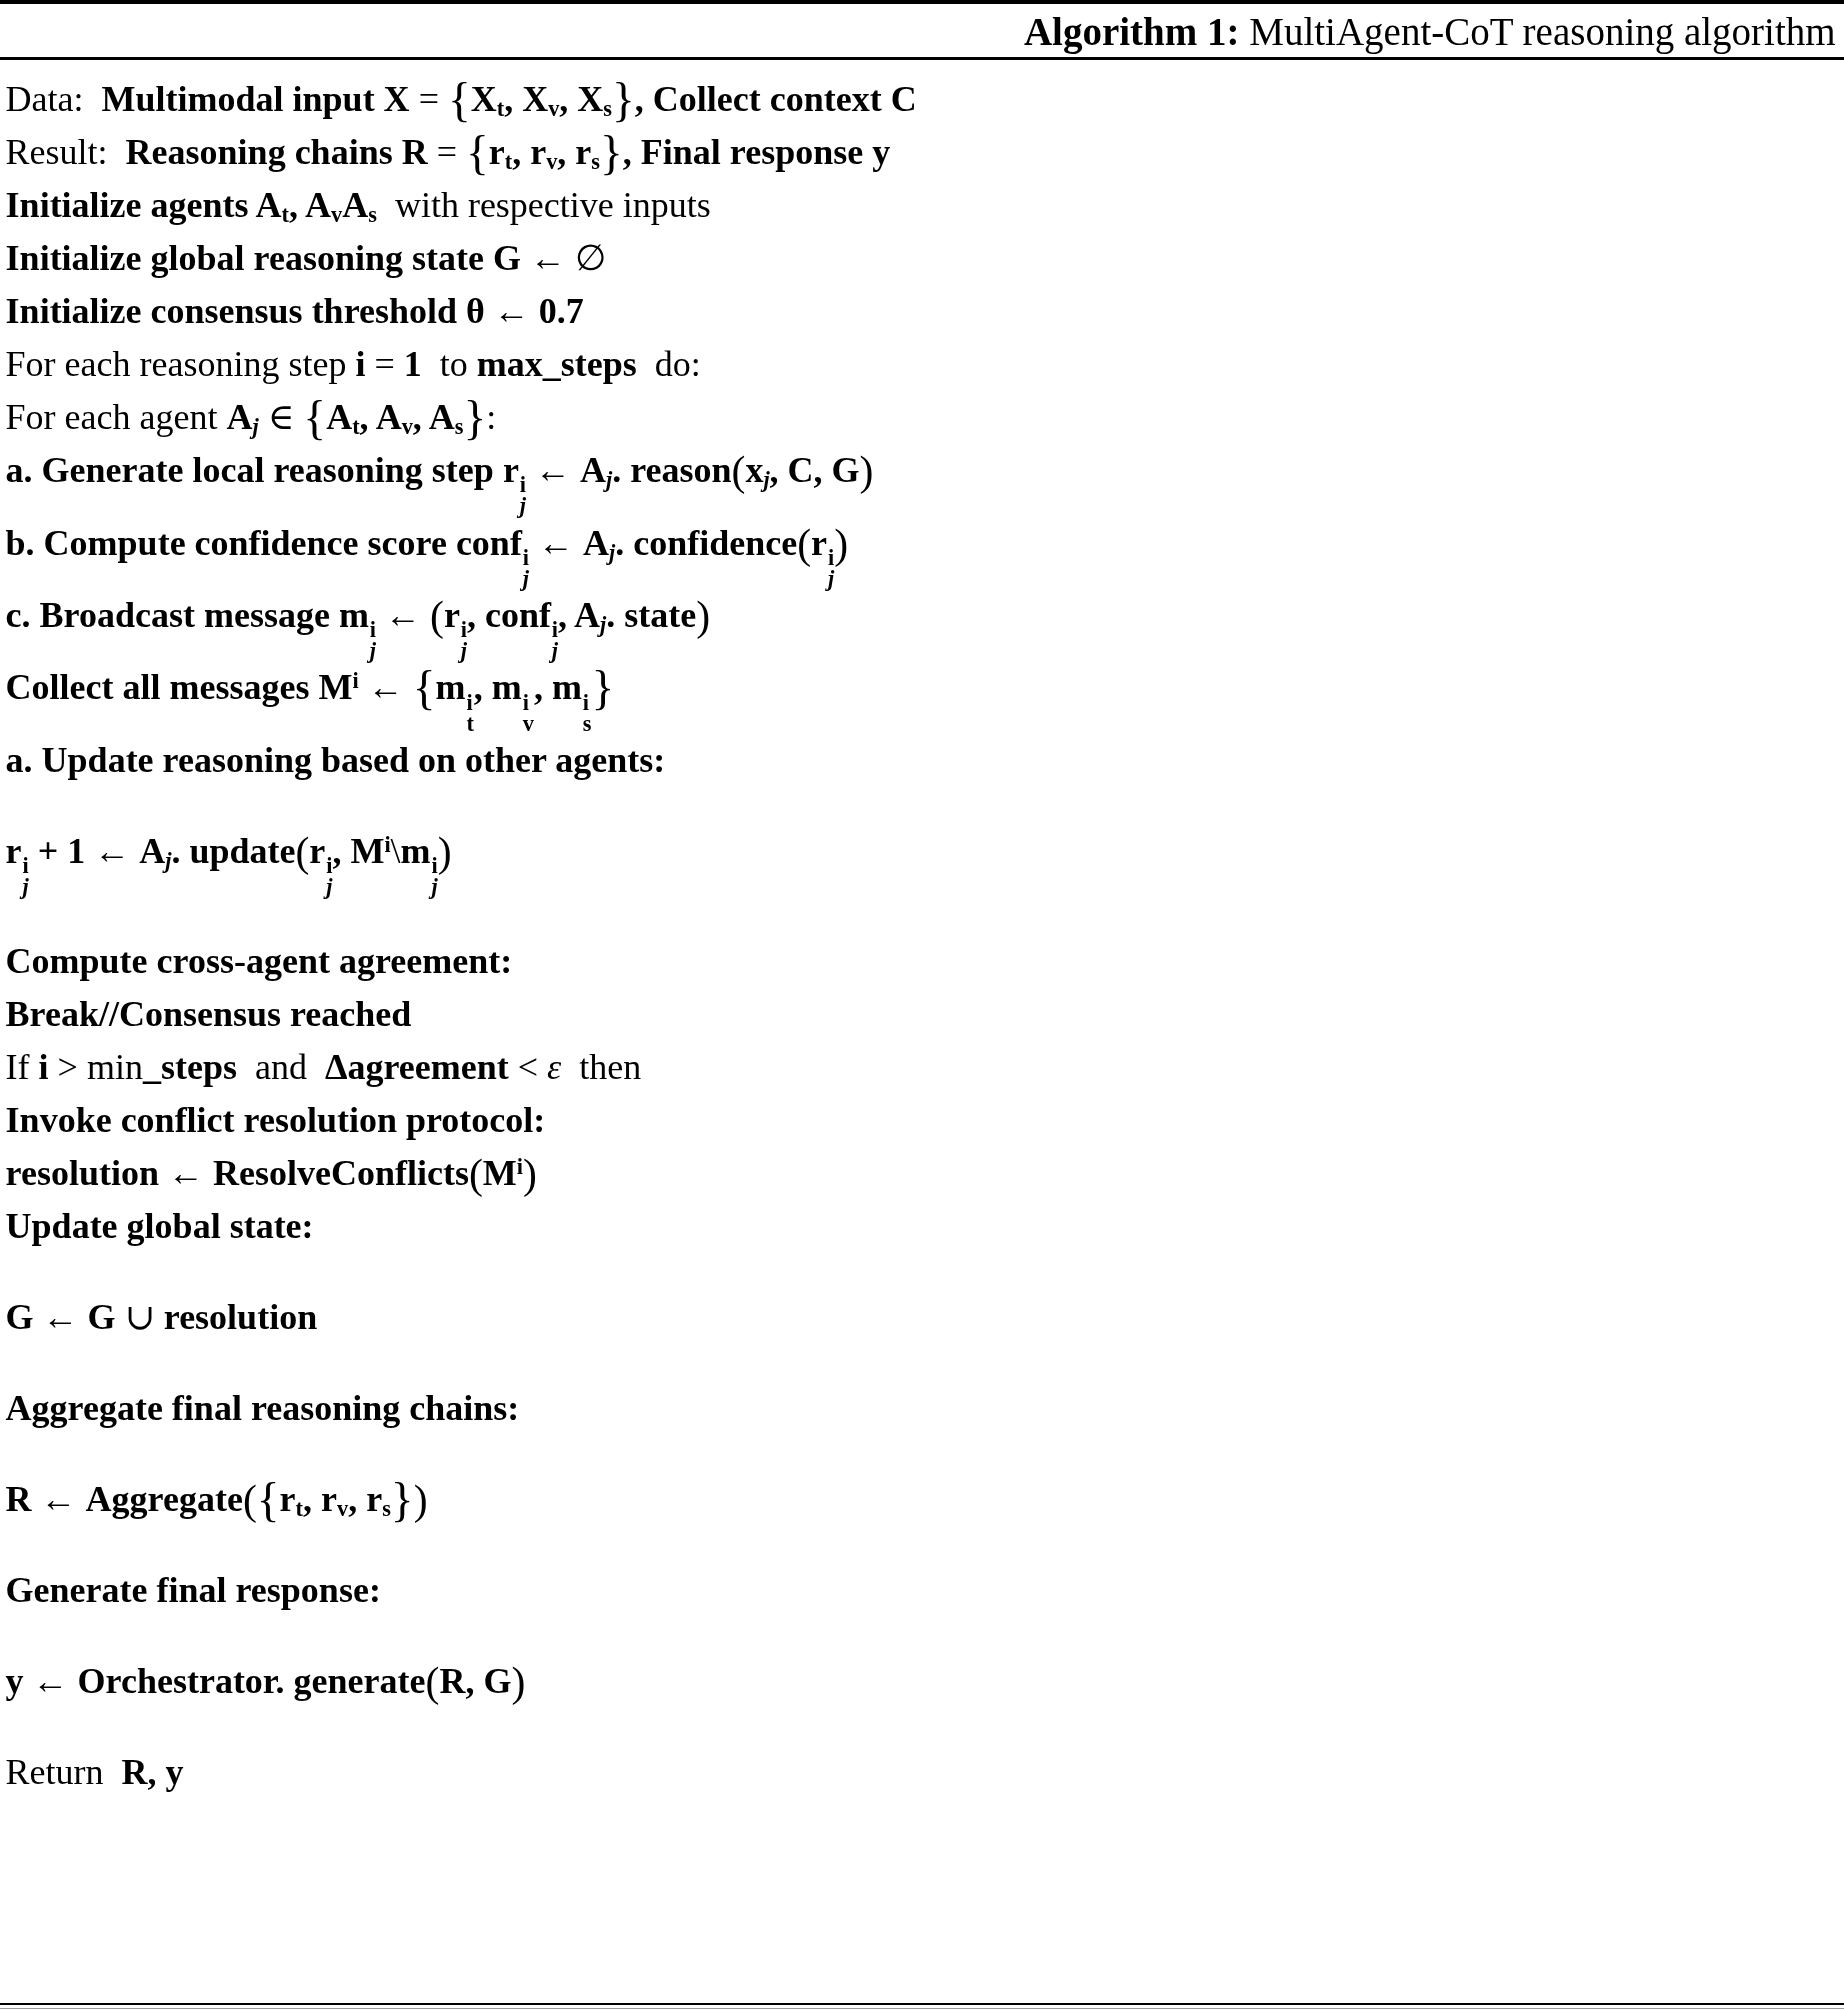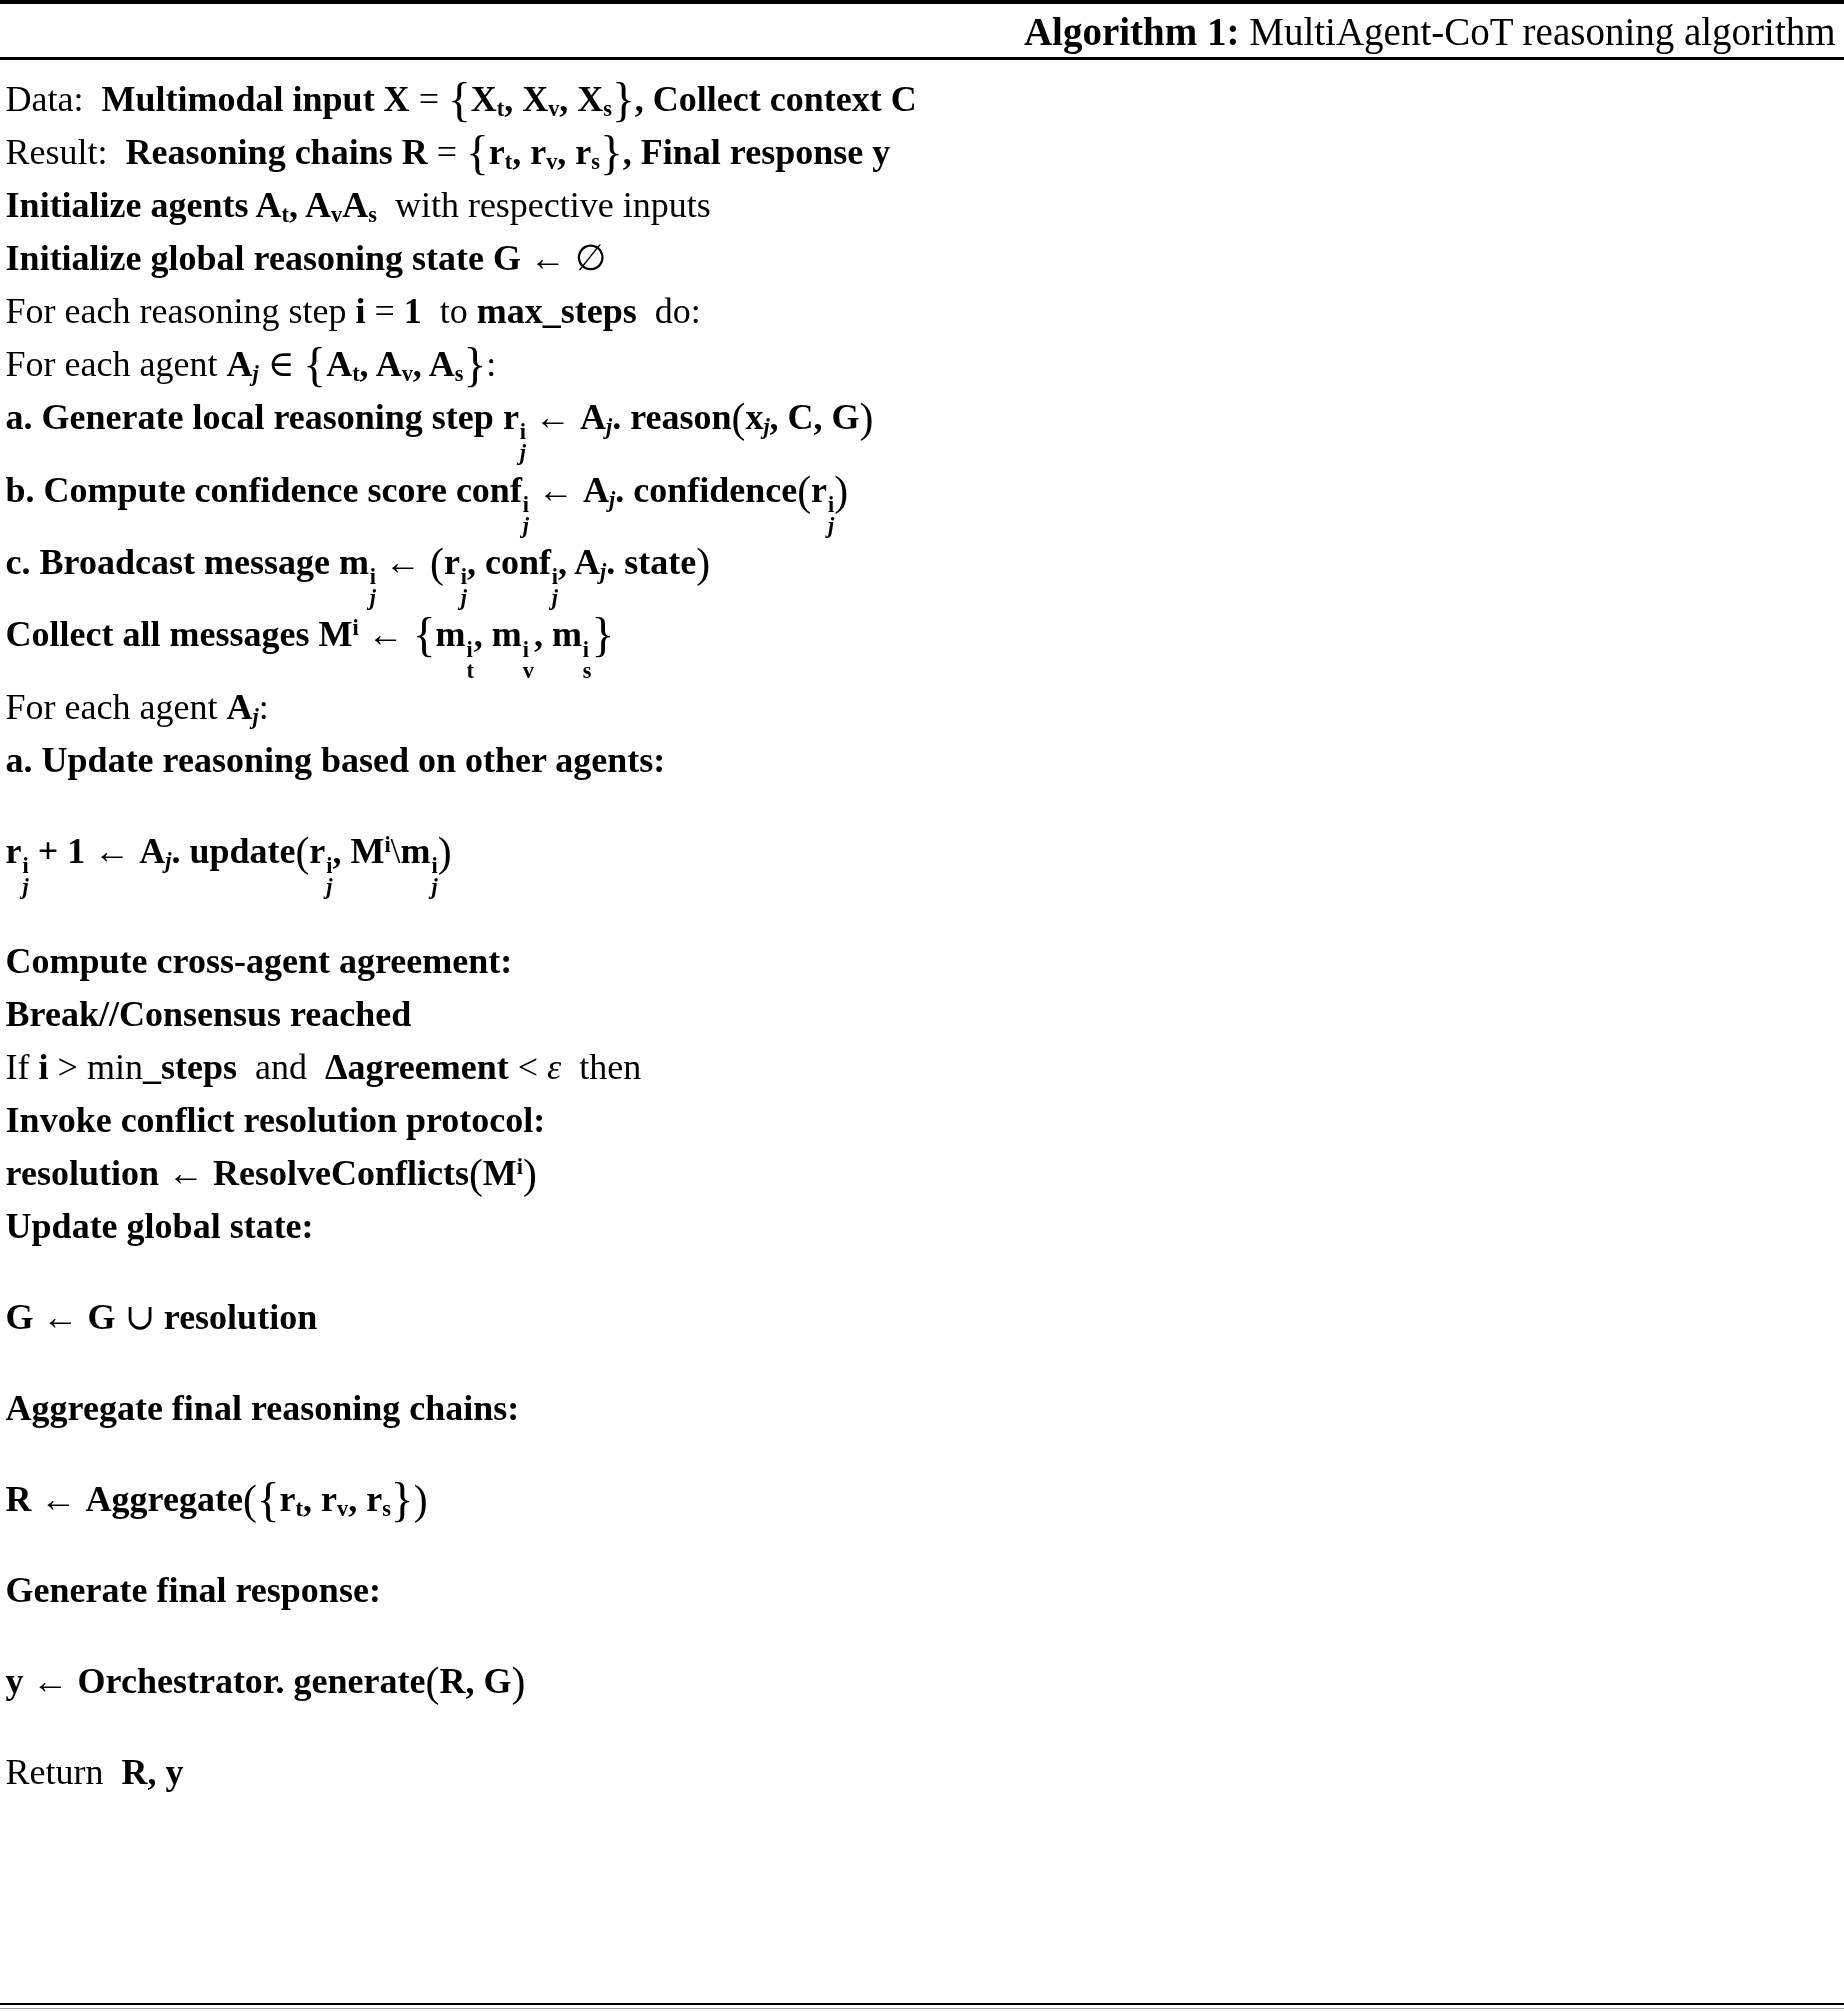--- a/index.html
+++ b/index.html
@@ -34,27 +34,27 @@
 
 <div class="algo-header"><span class="label">Algorithm 1:</span><span> MultiAgent-CoT reasoning algorithm</span></div>
 
 <div class="header-rule"></div>
 
 <div class="algo-body">
     <div class="line"><span>Data:  </span><span class="b">Multimodal input X</span><span> = </span><span class="big">{</span><span class="b">X<sub>t</sub></span><span class="b">, </span><span class="b">X<sub>v</sub></span><span class="b">, </span><span class="b">X<sub>s</sub></span><span class="big">}</span><span class="b">, </span><span class="b">Collect context C</span></div>
     <div class="line"><span>Result:  </span><span class="b">Reasoning chains R</span><span> = </span><span class="big">{</span><span class="b">r<sub>t</sub></span><span class="b">, </span><span class="b">r<sub>v</sub></span><span class="b">, </span><span class="b">r<sub>s</sub></span><span class="big">}</span><span class="b">, </span><span class="b">Final response y</span></div>
     <div class="line"><span class="b">Initialize agents A<sub>t</sub></span><span class="b">, </span><span class="b">A<sub>v</sub></span><span class="b">A<sub>s</sub></span><span>  with respective inputs</span></div>
     <div class="line"><span class="b">Initialize global reasoning state G</span><span> ← </span><span>∅</span></div>
+    <div class="line"><span class="b">Initialize consensus threshold </span><span class="b">θ</span><span> ← </span><span class="b">0.7</span></div>
     <div class="line"><span>For each reasoning step </span><span class="b">i</span><span> = </span><span class="b">1</span><span>  to </span><span class="b">max_steps</span><span>  do:</span></div>
     <div class="line"><span>For each agent </span><span class="b">A<sub class="it">j</sub></span><span> ∈ </span><span class="big">{</span><span class="b">A<sub>t</sub></span><span class="b">, </span><span class="b">A<sub>v</sub></span><span class="b">, </span><span class="b">A<sub>s</sub></span><span class="big">}</span><span>:</span></div>
     <div class="line"><span class="b">a. Generate local reasoning step </span><span class="b">r<span class="stack"><span class="s-sup">i</span><span class="s-sub it">j</span></span></span><span> ← </span><span class="b">A<sub class="it">j</sub></span><span class="b">. reason</span><span class="par">(</span><span class="b">x<sub class="it">j</sub></span><span class="b">, C, G</span><span class="par">)</span></div>
     <div class="line"><span class="b">b. Compute confidence score </span><span class="b">conf<span class="stack"><span class="s-sup">i</span><span class="s-sub it">j</span></span></span><span> ← </span><span class="b">A<sub class="it">j</sub></span><span class="b">. confidence</span><span class="par">(</span><span class="b">r<span class="stack"><span class="s-sup">i</span><span class="s-sub it">j</span></span></span><span class="par">)</span></div>
     <div class="line"><span class="b">c. Broadcast message </span><span class="b">m<span class="stack"><span class="s-sup">i</span><span class="s-sub it">j</span></span></span><span> ← </span><span class="par">(</span><span class="b">r<span class="stack"><span class="s-sup">i</span><span class="s-sub it">j</span></span></span><span class="b">, </span><span class="b">conf<span class="stack"><span class="s-sup">i</span><span class="s-sub it">j</span></span></span><span class="b">, </span><span class="b">A<sub class="it">j</sub></span><span class="b">. state</span><span class="par">)</span></div>
     <div class="line"><span class="b">Collect all messages </span><span class="b">M<sup>i</sup></span><span> ← </span><span class="big">{</span><span class="b">m<span class="stack"><span class="s-sup">i</span><span class="s-sub">t</span></span></span><span class="b">, </span><span class="b">m<span class="stack"><span class="s-sup">i</span><span class="s-sub">v</span></span></span><span class="b">, </span><span class="b">m<span class="stack"><span class="s-sup">i</span><span class="s-sub">s</span></span></span><span class="big">}</span></div>
-    <div class="line"><span>For each agent </span><span class="b">A<sub class="it">j</sub></span><span>:</span></div>
     <div class="line"><span class="b">a. Update reasoning based on other agents:</span></div>
     <div class="line disp"><span class="b">r<span class="stack"><span class="s-sup">i</span><span class="s-sub it">j</span></span></span><span class="b"> + 1</span><span> ← </span><span class="b">A<sub class="it">j</sub></span><span class="b">. update</span><span class="par">(</span><span class="b">r<span class="stack"><span class="s-sup">i</span><span class="s-sub it">j</span></span></span><span class="b">, </span><span class="b">M<sup>i</sup></span><span>\</span><span class="b">m<span class="stack"><span class="s-sup">i</span><span class="s-sub it">j</span></span></span><span class="par">)</span></div>
     <div class="line"><span class="b">Compute cross-agent agreement:</span></div>
     <div class="line"><span class="b">Break//Consensus reached</span></div>
     <div class="line"><span>If </span><span class="b">i</span><span> &gt; </span><span>min</span><span class="b">_steps</span><span>  and  </span><span class="b">Δagreement</span><span> &lt; </span><span class="it">ε</span><span>  then</span></div>
     <div class="line"><span class="b">Invoke conflict resolution protocol:</span></div>
     <div class="line"><span class="b">resolution</span><span> ← </span><span class="b">ResolveConflicts</span><span class="par">(</span><span class="b">M<sup>i</sup></span><span class="par">)</span></div>
     <div class="line"><span class="b">Update global state:</span></div>
     <div class="line disp"><span class="b">G</span><span> ← </span><span class="b">G</span><span> ∪ </span><span class="b">resolution</span></div>
     <div class="line"><span class="b">Aggregate final reasoning chains:</span></div>

